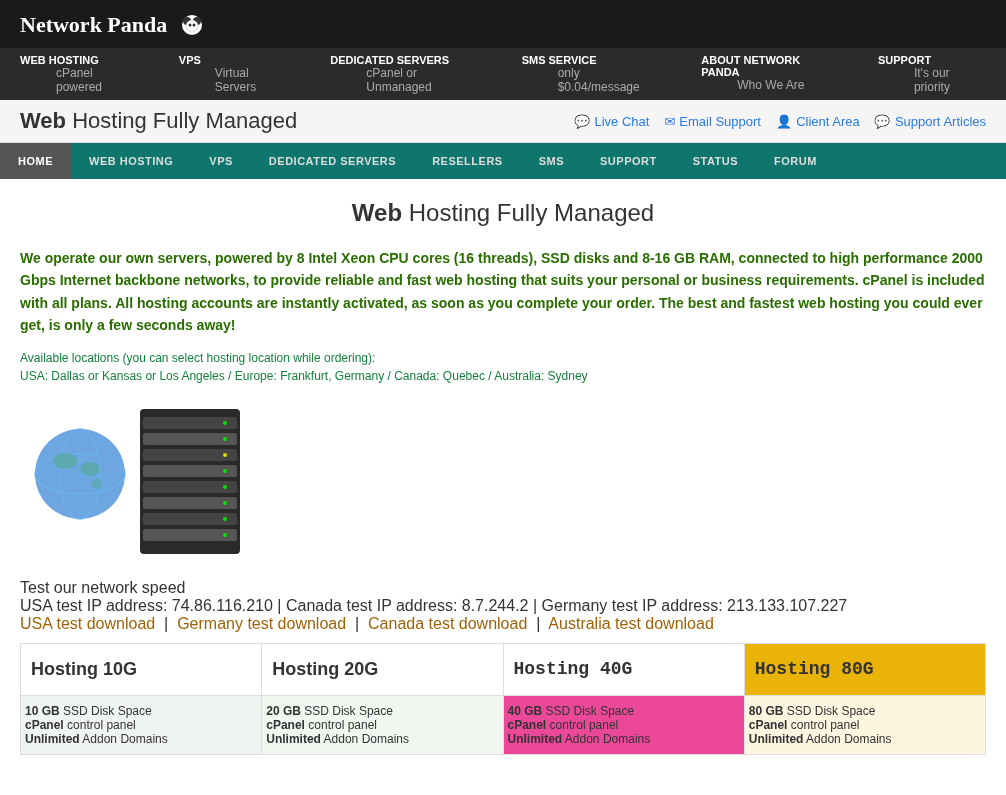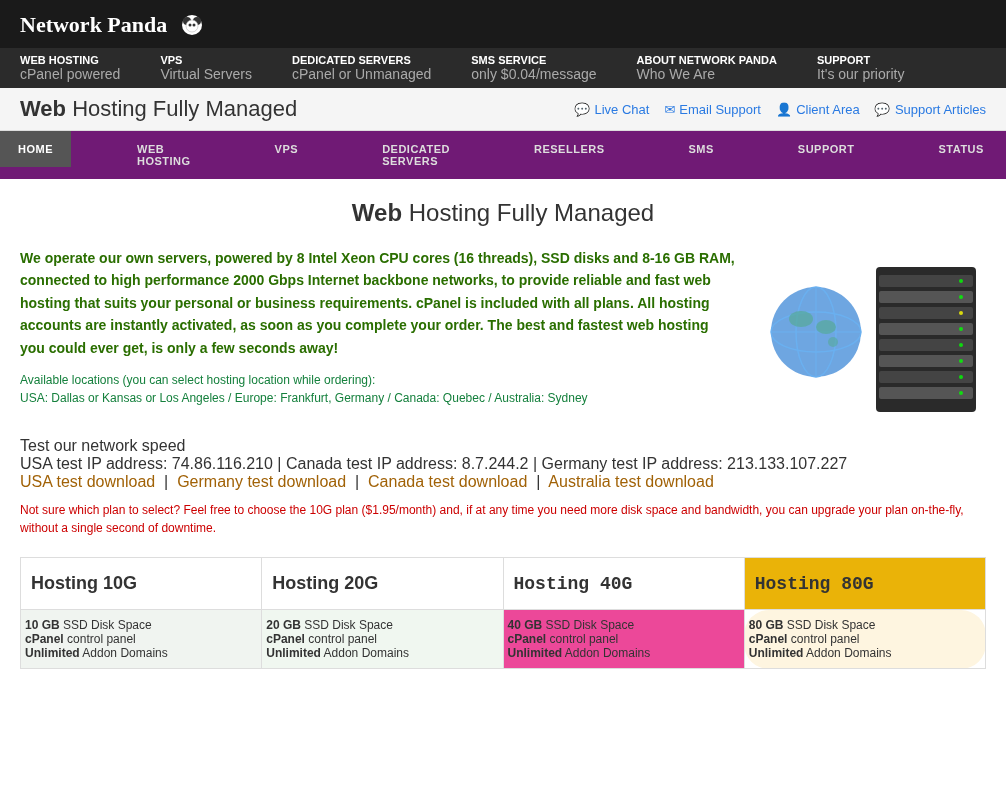--- a/index.html
+++ b/index.html
@@ -43,21 +43,22 @@
       text-decoration: none;
     }
     .nav-item .nav-title {
       color: #fff;
       font-weight: bold;
       font-size: 11px;
       text-transform: uppercase;
     }
     .nav-item .nav-sub {
       color: #aaa;
-      font-size: 14px;
+      font-size: 12px;
+      margin-left: 36px;
     }
 
     
     .support-bar {
       background: #f5f5f5;
       border-bottom: 1px solid #ddd;
       display: flex;
       align-items: center;
       padding: 8px 20px;
       justify-content: space-between;
@@ -83,24 +84,23 @@
       text-decoration: none;
       font-size: 13px;
       display: flex;
       align-items: center;
       gap: 4px;
       cursor: pointer;
     }
 
     
     .main-nav {
-      background: #701a75;
-      display: flex;
-      align-items: flex-start;
-      gap: 48px;
+      background: #0f766e;
+      display: flex;
+      align-items: center;
     }
     .main-nav-item {
       color: #ddd;
       font-size: 11px;
       font-weight: bold;
       text-transform: uppercase;
       padding: 12px 18px;
       cursor: pointer;
       text-decoration: none;
       display: flex;
@@ -121,22 +121,23 @@
       text-align: center;
       font-size: 24px;
       color: #333;
       margin-bottom: 20px;
       font-weight: normal;
     }
     .content-title strong { font-weight: bold; }
 
     .content-body {
       display: flex;
-      gap: 20px;
+      gap: 4px;
       margin-bottom: 20px;
+      flex-direction: column;
     }
     .content-text {
       flex: 1;
     }
     .content-text .highlight {
       color: #2a6e00;
       font-weight: bold;
       font-size: 14px;
       line-height: 1.6;
       margin-bottom: 12px;
@@ -198,21 +199,21 @@
       vertical-align: top;
     }
     .plan-10g-header { border-top: 3px solid #aaa; }
     .plan-20g-header { border-top: 3px solid #aaa; }
     .plan-40g-header { border-top: 3px solid #aaa; font-family: Liberation Mono, monospace; }
     .plan-80g-header { border-top: 3px solid #e8a000; background: #fef9f0; }
 
     .plan-10g-cell { background: #f0f4f0; }
     .plan-20g-cell { background: #f0f7f0; }
     .plan-40g-cell { background: #ec4899; margin-left: 12px; }
-    .plan-80g-cell { background: #fef5e0; border-radius: 25px; }
+    .plan-80g-cell { background: #fef5e0; }
   </style>
 </head>
 <body>
 
 <div class="top-header">
   <div class="logo-area">
     <span class="logo-text">Network Panda</span>
     <svg class="logo-icon" viewBox="0 0 30 30">
       <circle cx="15" cy="15" r="10" fill="#fff"></circle>
       <circle cx="10" cy="11" r="4" fill="#333"></circle>
@@ -355,21 +356,20 @@
       <a>USA test download</a>
       &nbsp;|&nbsp;
       <a>Germany test download</a>
       &nbsp;|&nbsp;
       <a>Canada test download</a>
       &nbsp;|&nbsp;
       <a>Australia test download</a>
     </p>
   </div>
 
-  <p class="notice">Not sure which plan to select? Feel free to choose the 10G plan ($1.95/month) and, if at any time you need more disk space and bandwidth, you can upgrade your plan on-the-fly, without a single second of downtime.</p>
 
   <table class="pricing-table">
     <thead>
       <tr>
         <th class="plan-10g-header">Hosting 10G</th>
         <th class="plan-20g-header">Hosting 20G</th>
         <th class="plan-40g-header">Hosting 40G</th>
         <th class="plan-80g-header" style="background:#eab308;font-family:Liberation Mono, monospace;">Hosting 80G</th>
       </tr>
     </thead>

